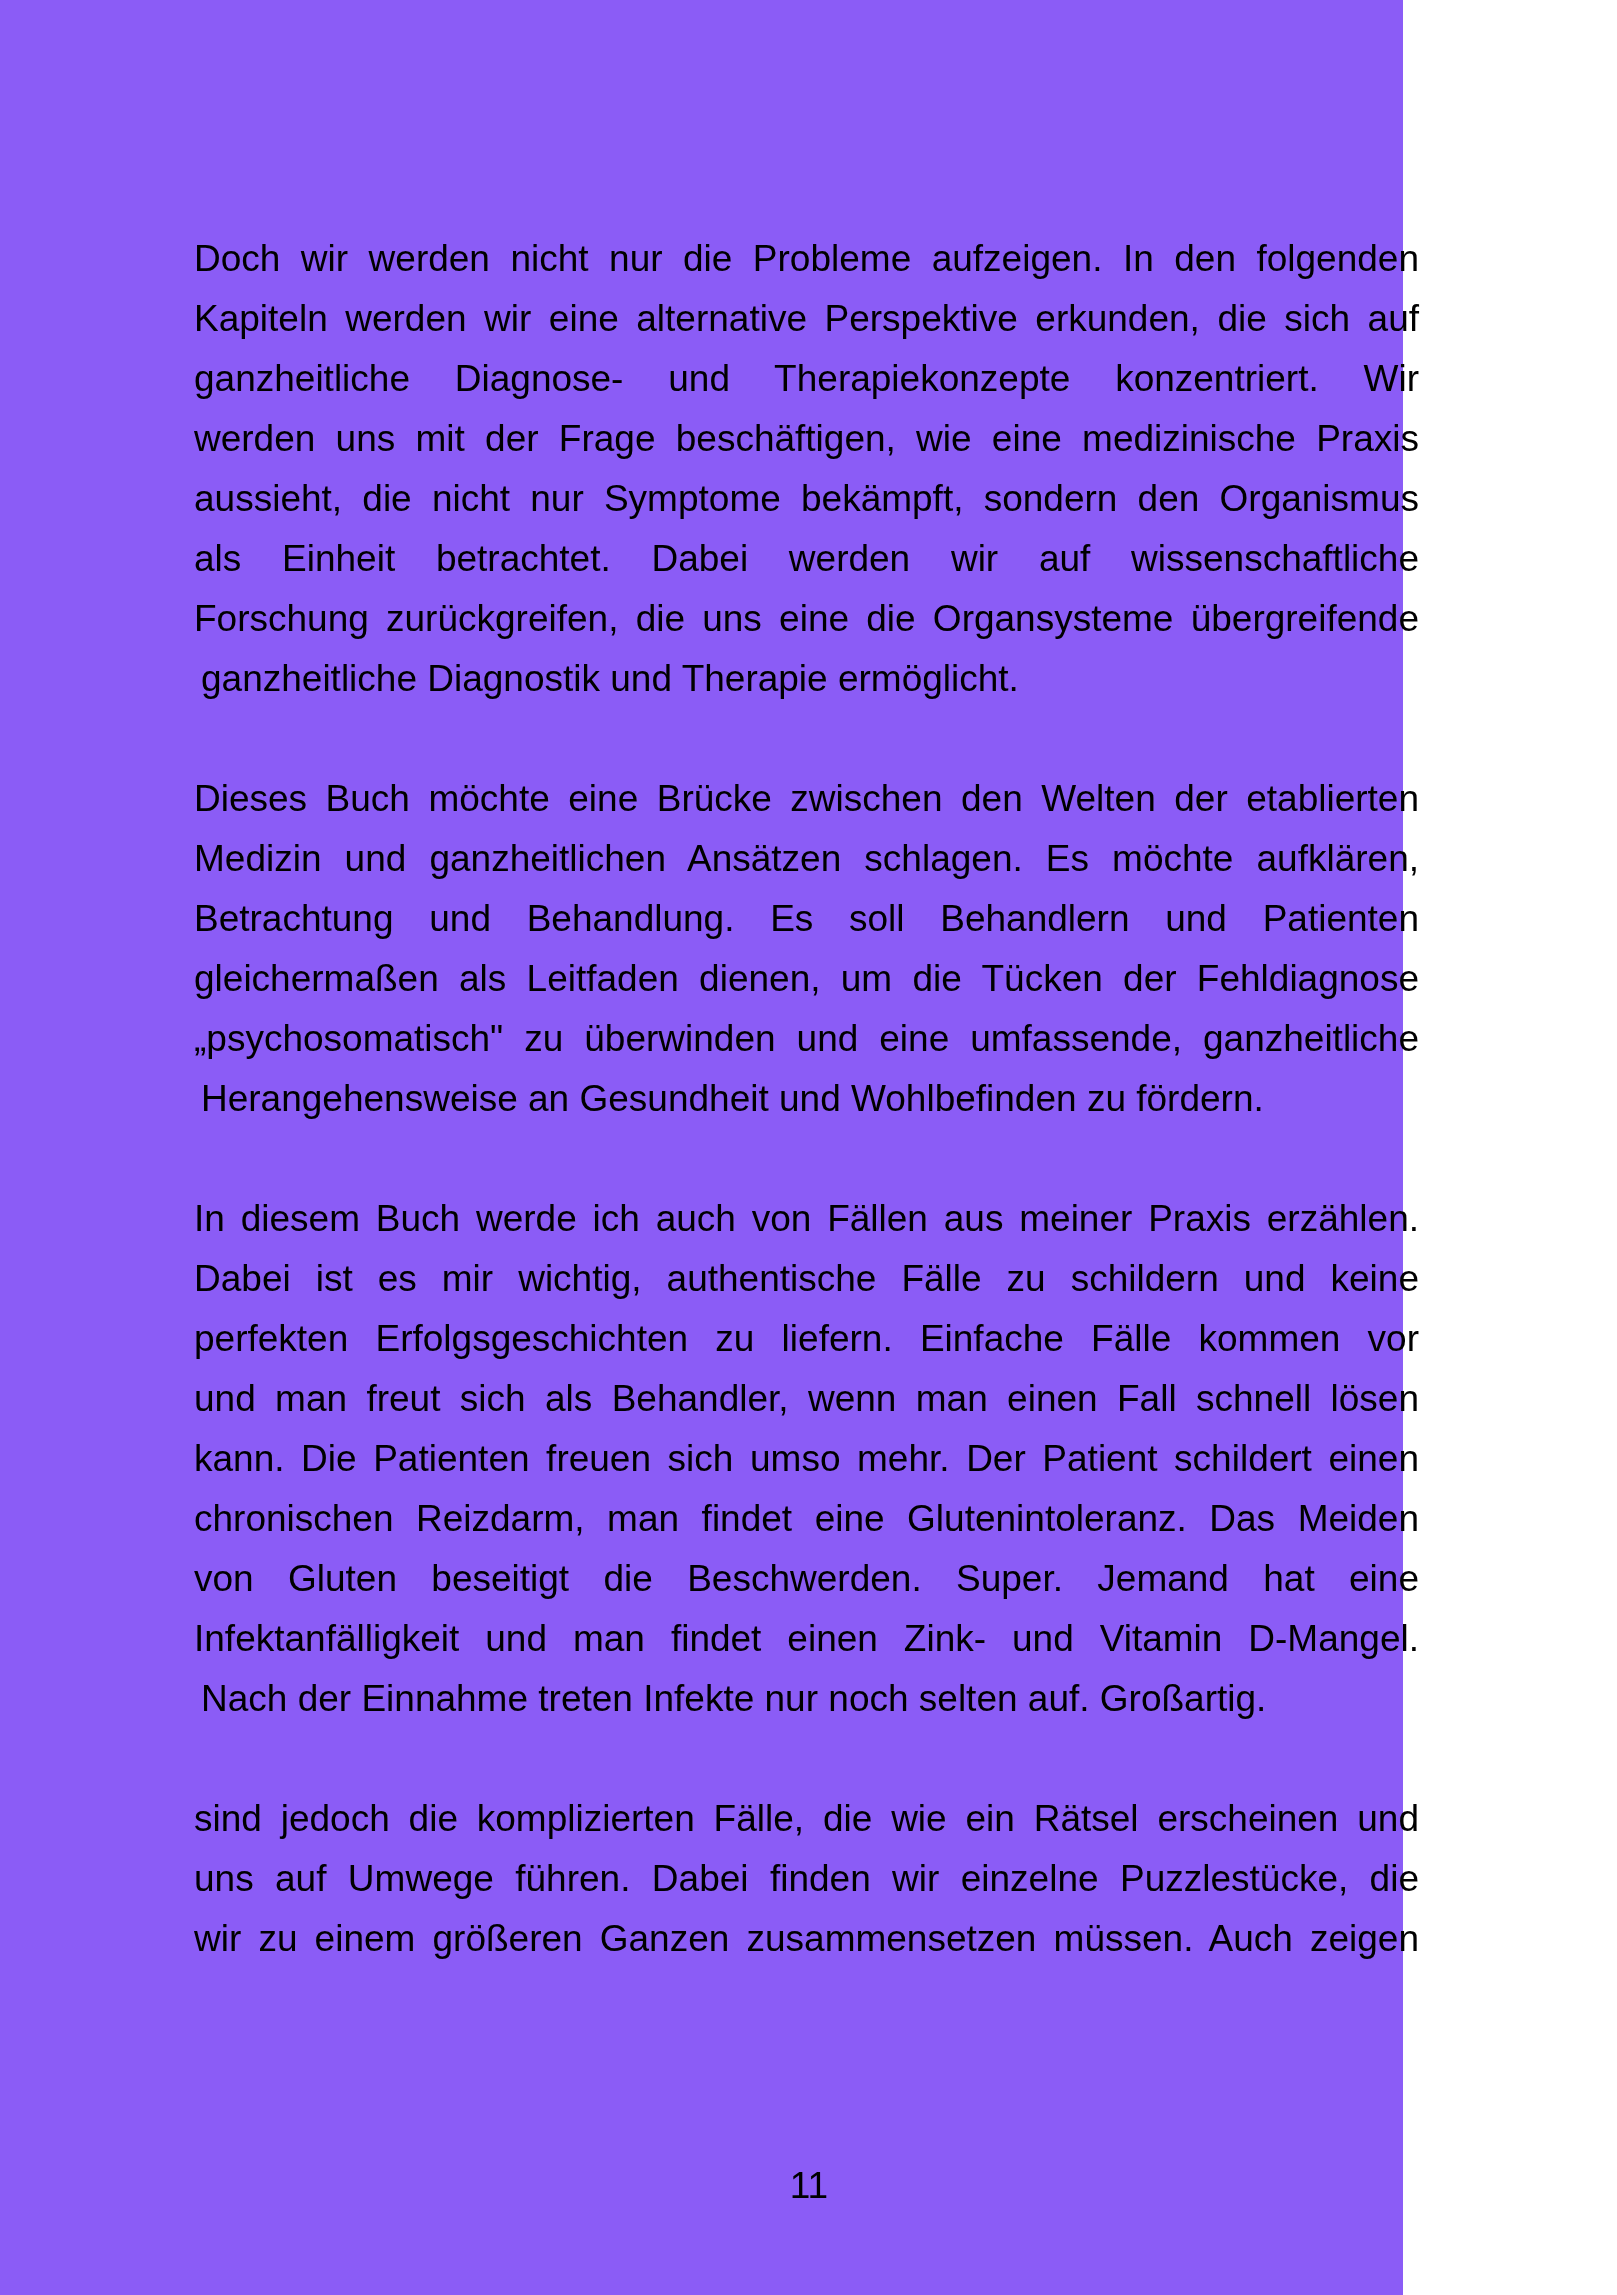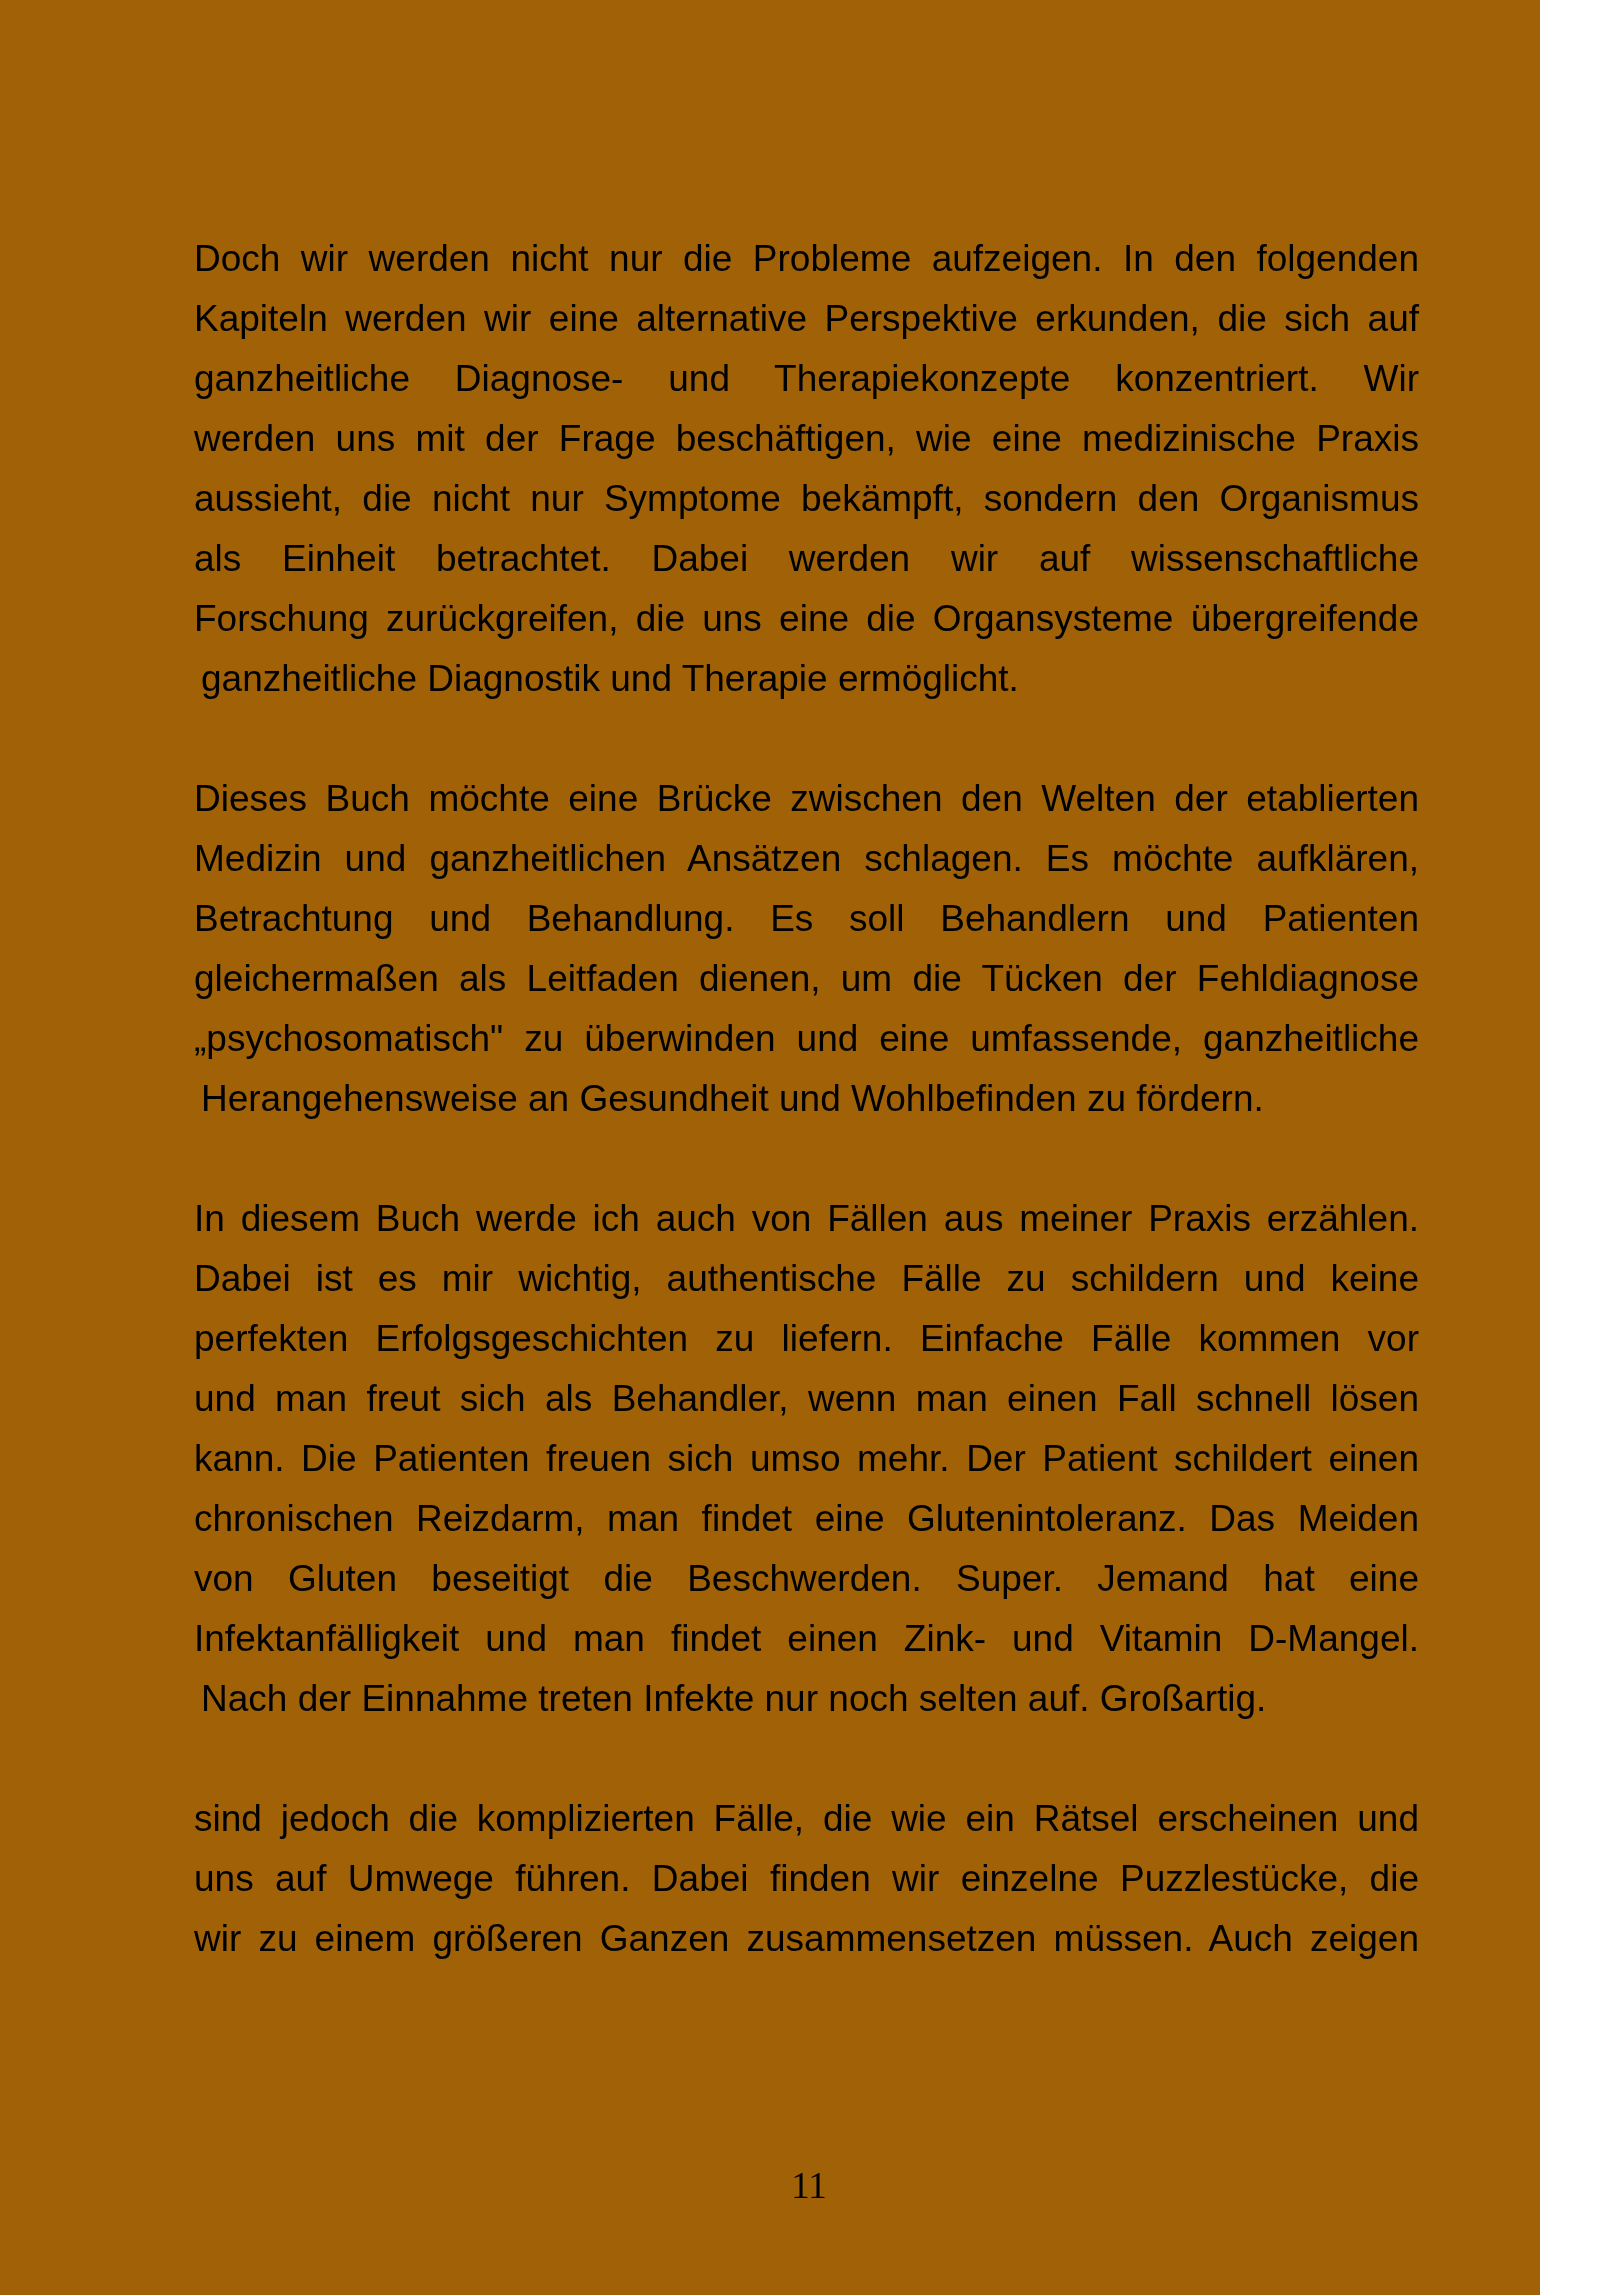--- a/index.html
+++ b/index.html
@@ -11,23 +11,23 @@
     width: 1618px;
     height: 2295px;
     position: relative;
     overflow: hidden;
     font-family: "Liberation Sans", sans-serif;
     color: #000000;
   }
   .page {
     position: absolute;
     left: 0; top: 0;
-    width: 1540px;
+    width: 1403px;
     height: 2295px;
-    background: #a16207;
+    background: #8b5cf6;
   }
   .text-block {
     position: absolute;
     left: 194px;
     top: 229px;
     width: 1225px;
   }
   .paragraph {
     margin: 0 0 60px 0;
   }
@@ -47,21 +47,20 @@
     margin-left: 7px;
   }
   .page-number {
     position: absolute;
     left: 0;
     width: 1618px;
     top: 2156px;
     text-align: center;
     font-size: 37px;
     line-height: 60px;
-    font-family: Liberation Serif, serif;
   }
 </style>
 </head>
 <body>
 
 <div class="page">
   <div class="text-block">
 
     <p class="paragraph">
       <span class="line">Doch wir werden nicht nur die Probleme aufzeigen. In den folgenden</span>

